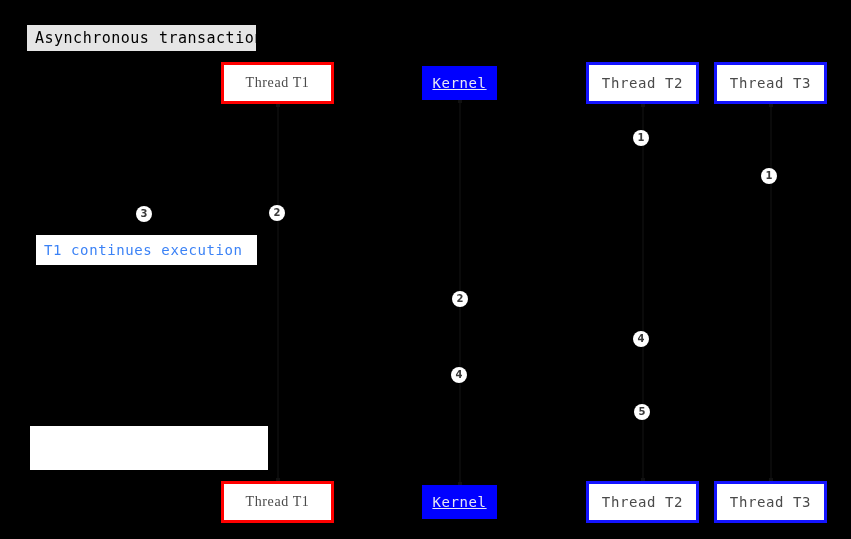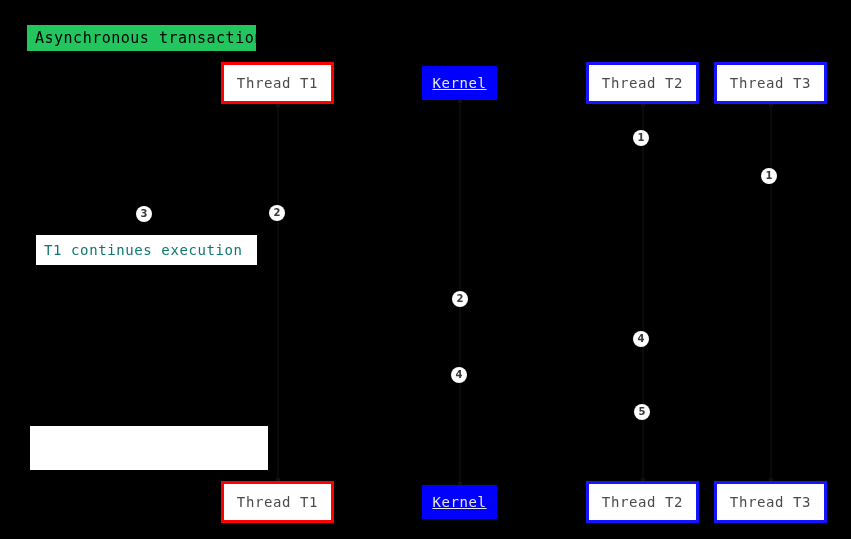--- a/index.html
+++ b/index.html
@@ -13,21 +13,21 @@
     width: 851px;
     height: 539px;
     background: #000000;
     overflow: hidden;
     font-family: "DejaVu Sans Mono", "Liberation Mono", monospace;
   }
 
   
   .title-label {
     position: absolute;
-    background: #22c55e;
+    background: #e5e5e5;
     color: #000000;
     font-family: "DejaVu Sans Mono", "Liberation Mono", monospace;
     font-size: 15px;
     line-height: 18px;
     letter-spacing: 0.5px;
     white-space: pre;
     padding: 4px 8px 5px 8px;
     box-sizing: border-box;
   }
 
@@ -42,20 +42,21 @@
     font-family: "DejaVu Sans Mono", "Liberation Mono", monospace;
     font-size: 14px;
     letter-spacing: 0.6px;
   }
   .node.thread {
     background: #ffffff;
     color: #4a4a4a;
   }
   .node.thread.red {
     border: 3px solid #ff0000;
+    font-family: Liberation Serif, serif;
   }
   .node.thread.blue {
     border: 3px solid #1414ff;
   }
   .node.kernel {
     background: #0000ff;
     color: #e8e8f5;
     border: none;
     text-decoration: underline;
   }
@@ -71,21 +72,21 @@
     width: 4px;
     height: 3px;
     background: #111111;
   }
 
   
   .note {
     position: absolute;
     box-sizing: border-box;
     background: #ffffff;
-    color: #0f766e;
+    color: #3b82f6;
     font-family: "DejaVu Sans Mono", "Liberation Mono", monospace;
     font-size: 14px;
     letter-spacing: 0.6px;
     white-space: pre;
     display: flex;
     align-items: center;
     padding: 0 8px;
   }
   .note.empty {
     color: transparent;

